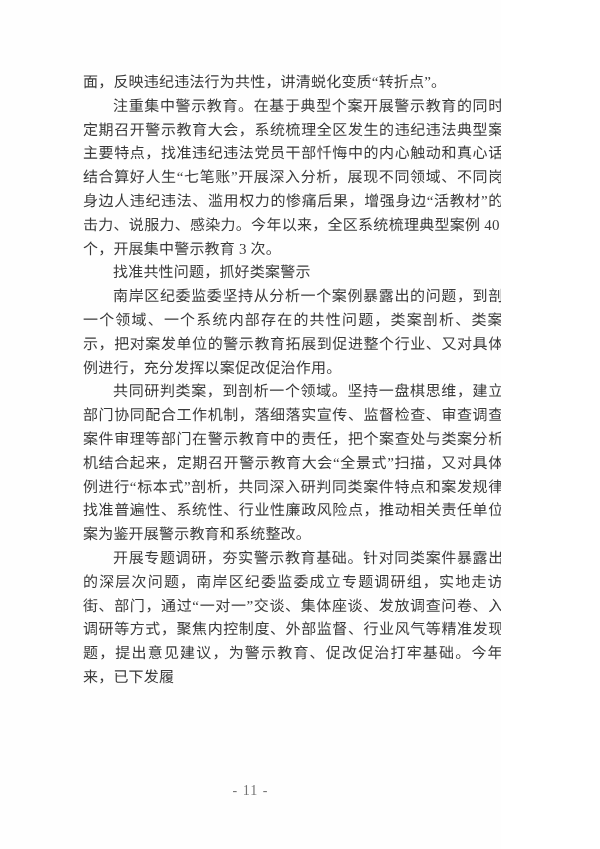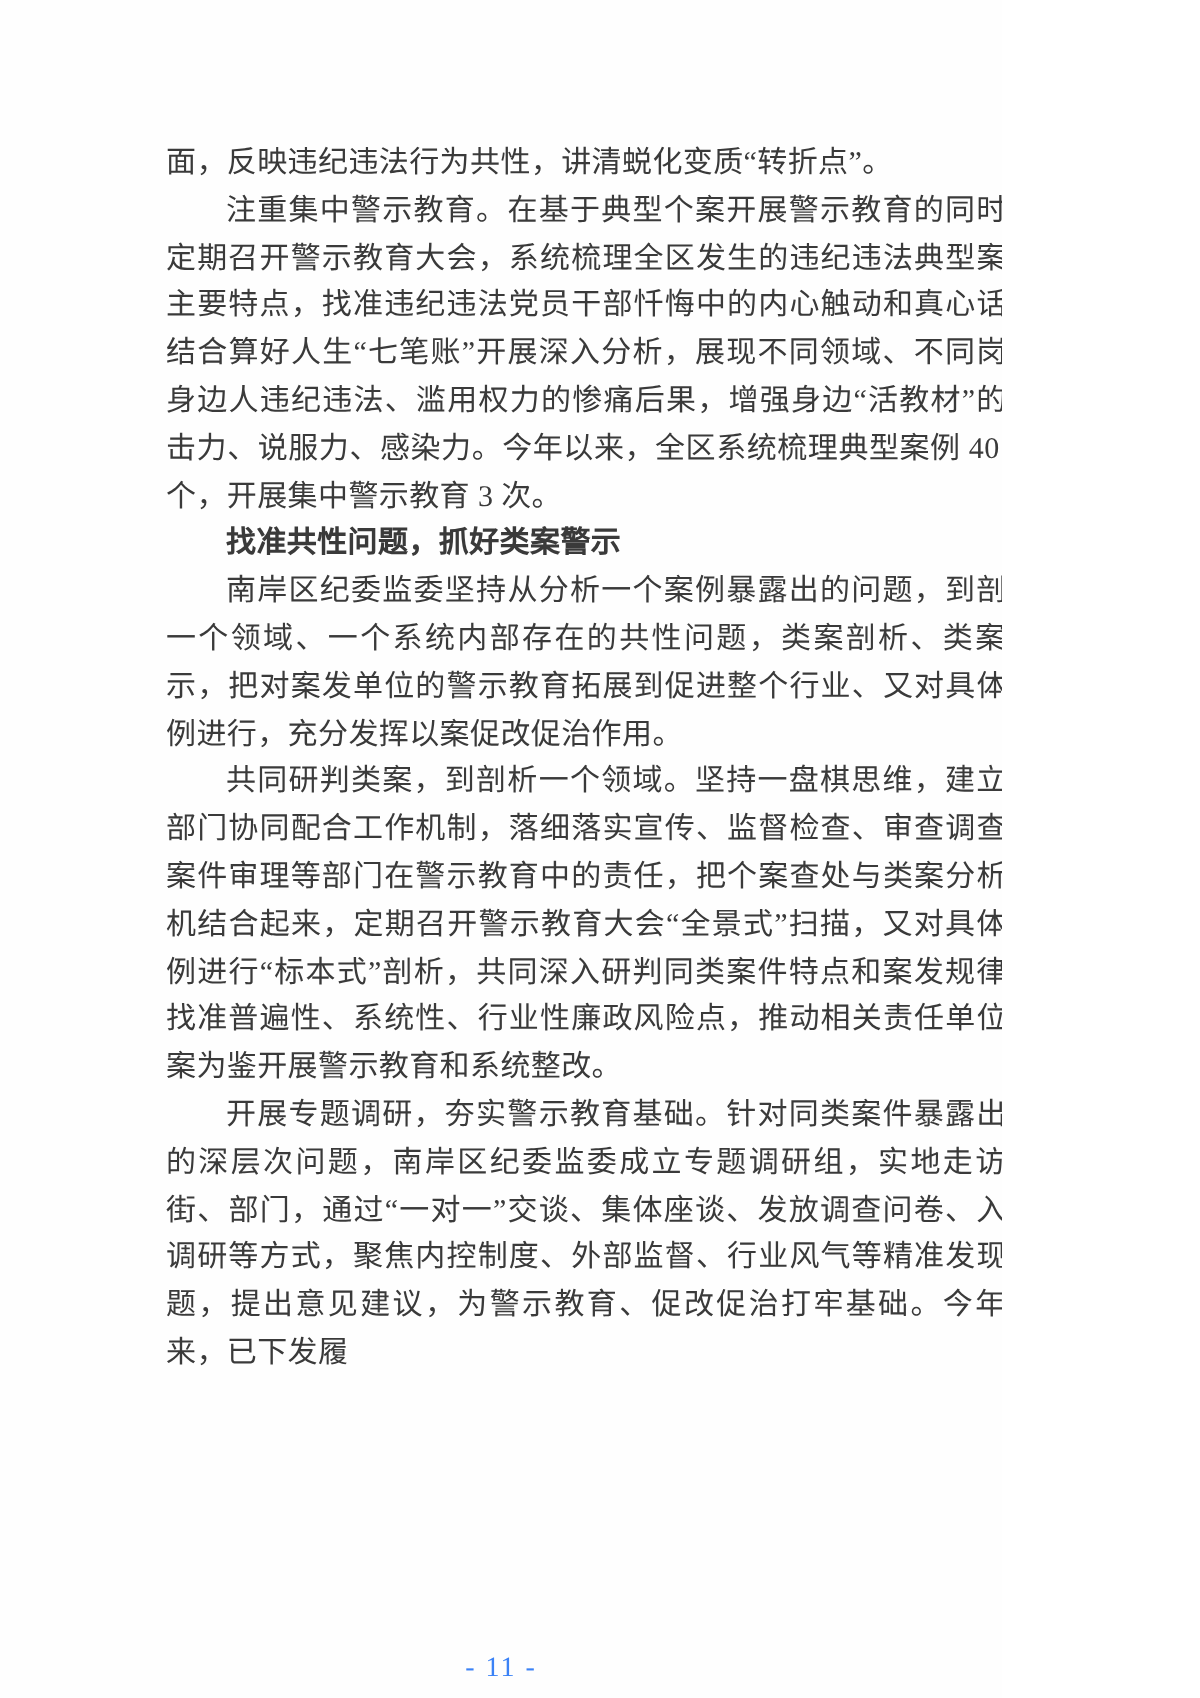--- a/index.html
+++ b/index.html
@@ -32,32 +32,31 @@
     padding: 0;
     text-indent: 2em;
   }
   .text-block p.continuation {
     text-indent: 0;
   }
   .para-lead {
     font-weight: normal;
   }
   .section-heading {
-    font-weight: bold;
+    font-weight: normal;
   }
   .page-number {
     position: absolute;
     left: 0;
     top: 783px;
     width: 100%;
     text-align: center;
     font-size: 14px;
     letter-spacing: 1px;
-    color: #3b82f6;
-    margin-top: 44px;
+    color: #737373;
   }
 </style>
 </head>
 <body>
 
 <div class="page">
   <div class="text-block">
 
     <p class="continuation">
       <span>面，反映违纪违法行为共性，讲清蜕化变质“转折点”。</span>

